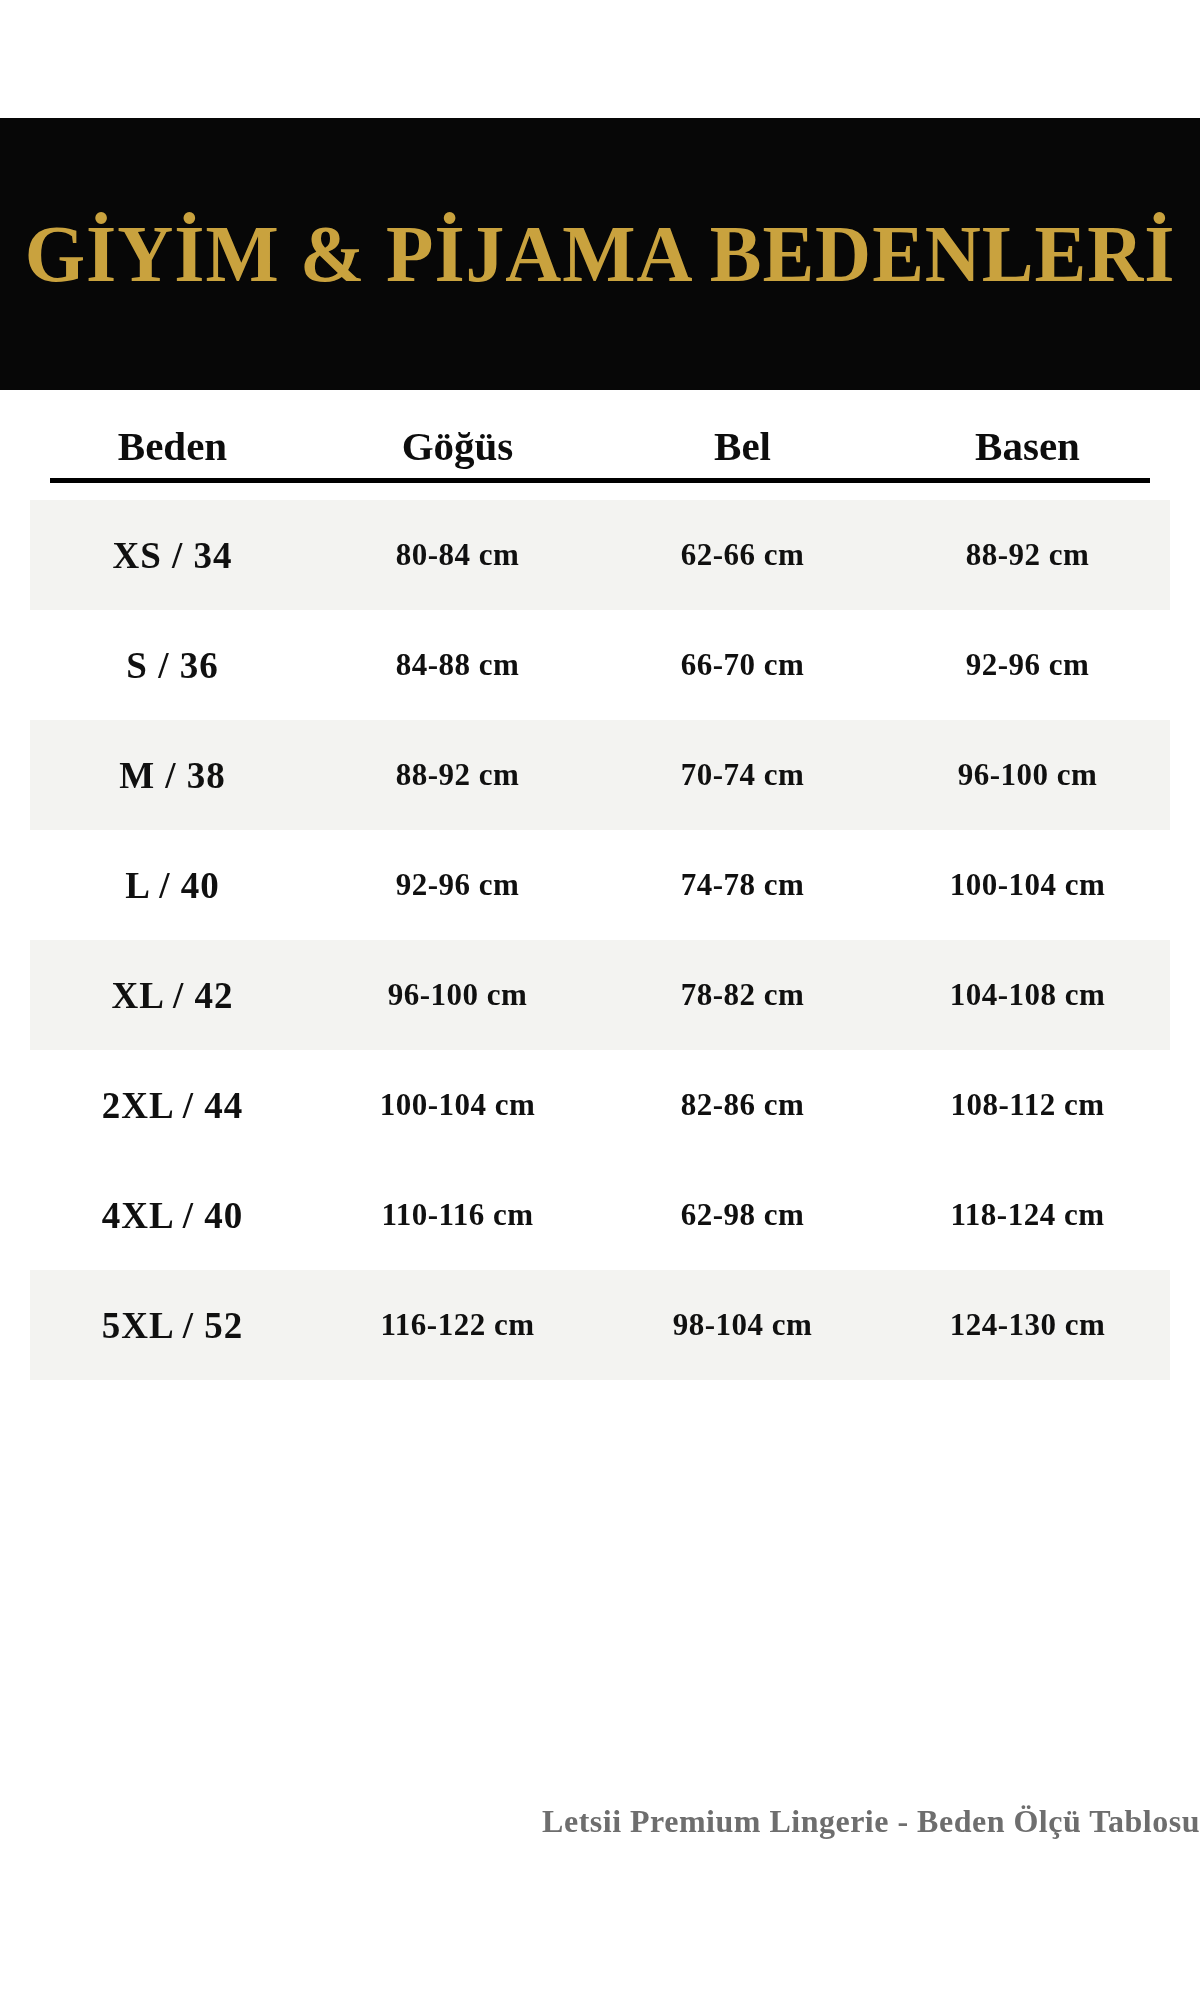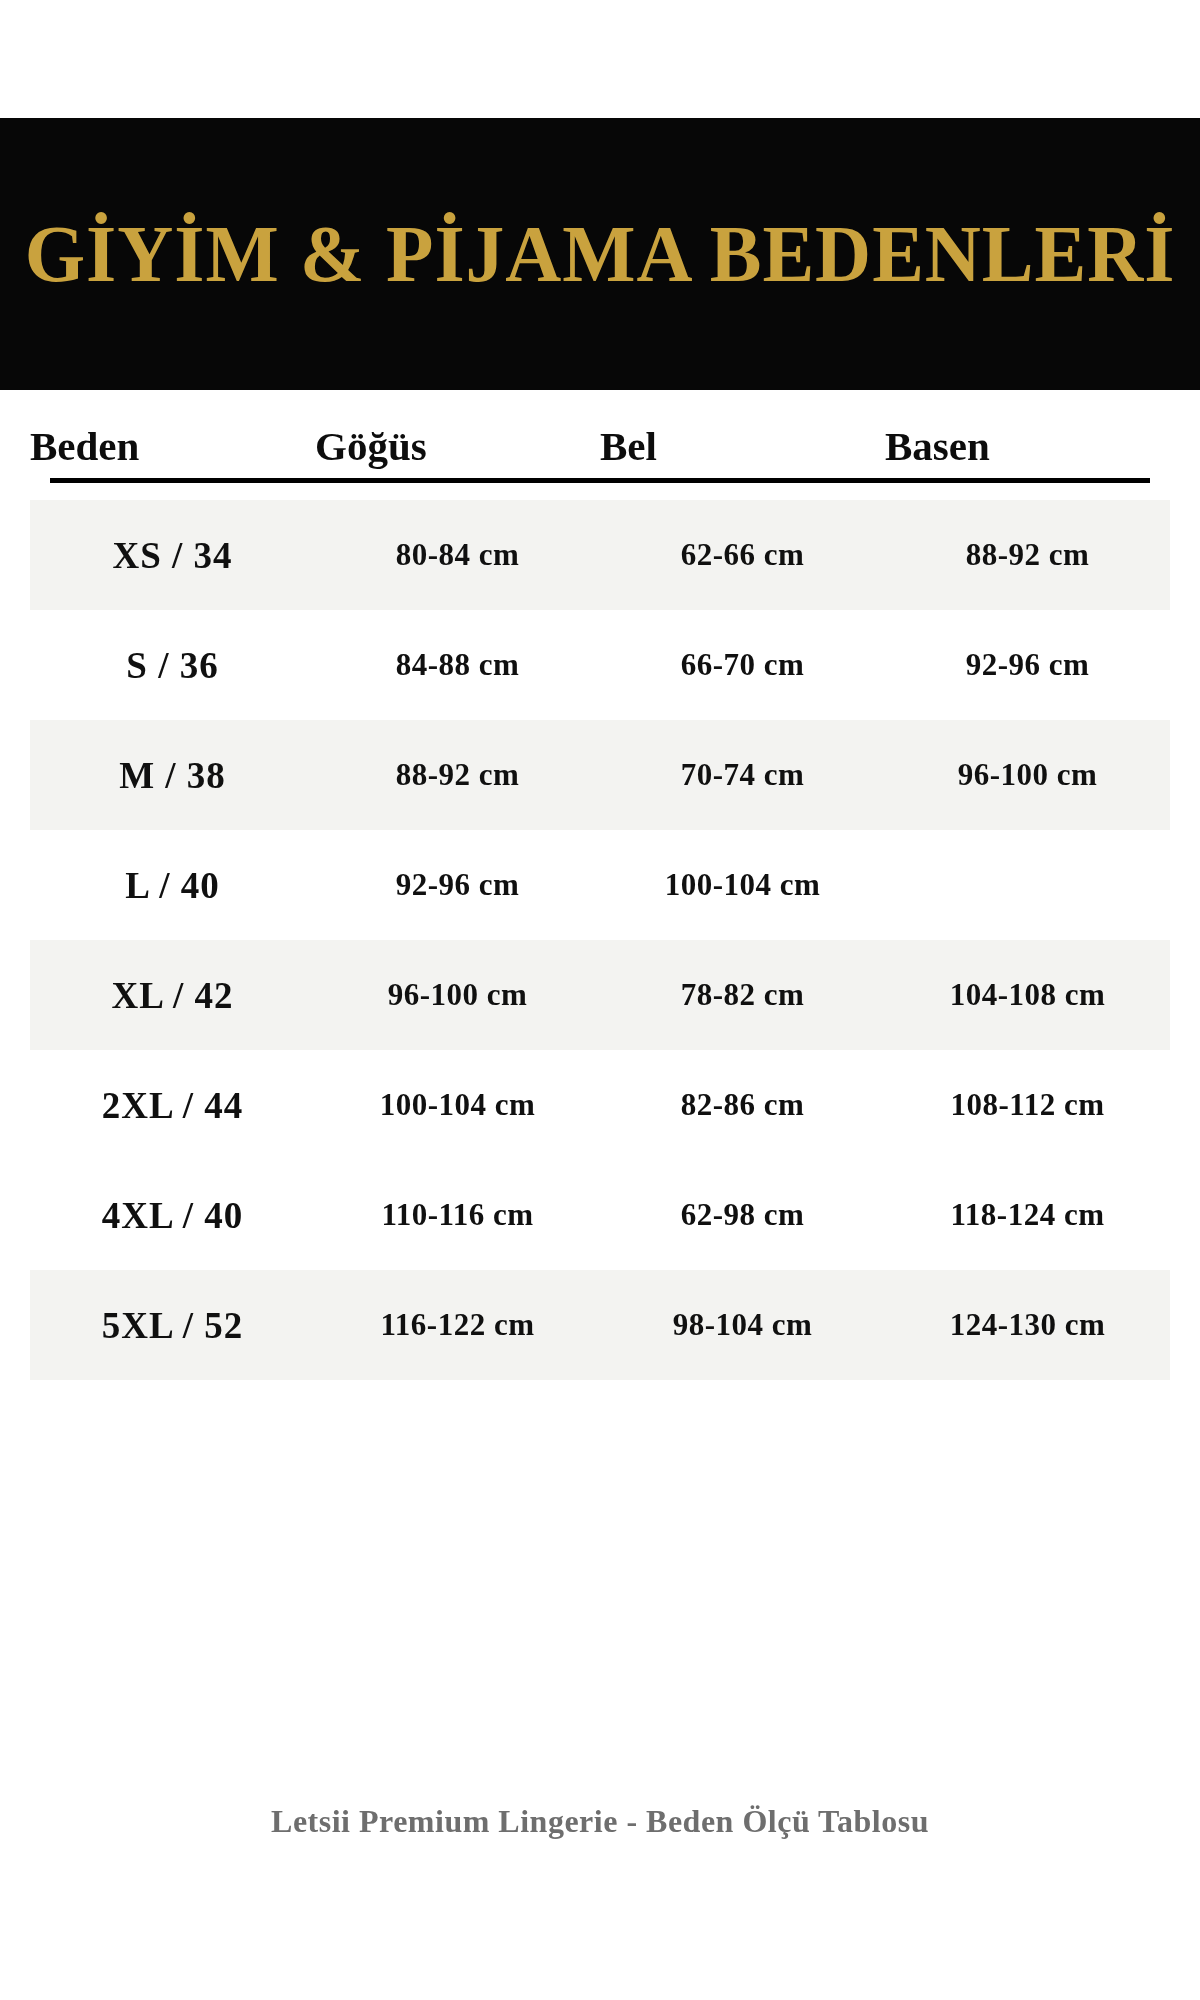--- a/index.html
+++ b/index.html
@@ -46,21 +46,21 @@
   }
   .t-head {
     display: flex;
     height: 76px;
     align-items: center;
     padding-top: 12px;
     box-sizing: border-box;
   }
   .t-col {
     width: 25%;
-    text-align: left;
+    text-align: center;
     font-weight: bold;
     font-size: 41px;
     color: #0d0d0d;
   }
   .head-rule {
     height: 0;
     border-bottom: 5px solid #000000;
     margin: 0 20px;
   }
   .t-body { margin-top: 17px; }
@@ -81,21 +81,21 @@
     letter-spacing: 0.5px;
   }
   .t-cell.size { font-size: 37px; letter-spacing: 1px; }
 
   
   .footer-caption {
     position: absolute;
     top: 1803px;
     left: 0;
     width: 1200px;
-    text-align: center;
+    text-align: right;
     font-size: 32px;
     font-weight: bold;
     letter-spacing: 0.5px;
     color: var(--c-footer_text, #6E6E6E);
   }
 </style>
 </head>
 <body>
 
 <div class="title-band">
@@ -128,20 +128,21 @@
   <div class="t-row alt">
     <div class="t-cell size">M / 38</div>
     <div class="t-cell">88-92 cm</div>
     <div class="t-cell">70-74 cm</div>
     <div class="t-cell">96-100 cm</div>
   </div>
 
   <div class="t-row">
     <div class="t-cell size">L / 40</div>
     <div class="t-cell">92-96 cm</div>
+    <div class="t-cell">74-78 cm</div>
     <div class="t-cell">100-104 cm</div>
   </div>
 
   <div class="t-row alt">
     <div class="t-cell size">XL / 42</div>
     <div class="t-cell">96-100 cm</div>
     <div class="t-cell">78-82 cm</div>
     <div class="t-cell">104-108 cm</div>
   </div>
 

